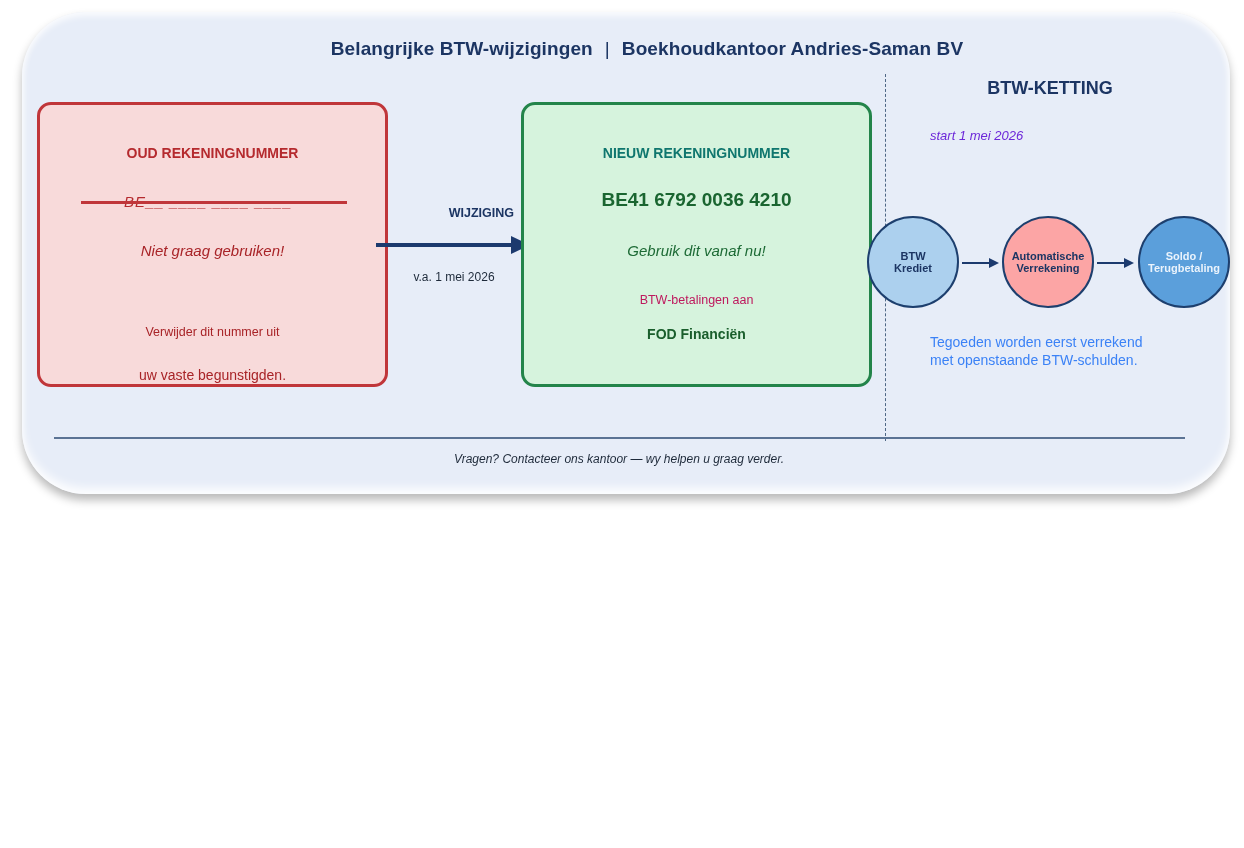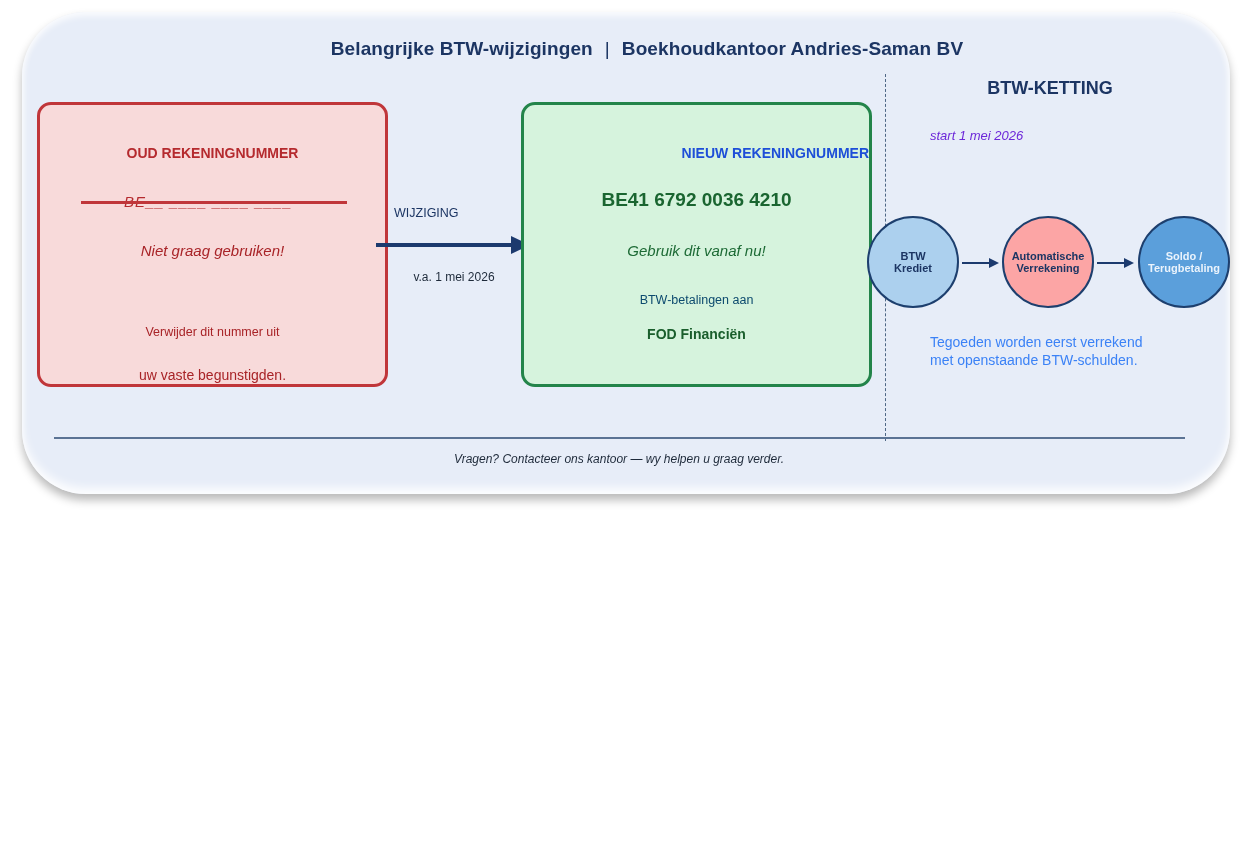--- a/index.html
+++ b/index.html
@@ -22,37 +22,37 @@
     position: absolute; border-radius: 14px; border: 3px solid; box-sizing: border-box;
     text-align: center;
   }
   .box-old { left: 37px; top: 102px; width: 351px; height: 285px;
              background: #f8dada; border-color: #c0363a; color: #a82327; }
   .box-new { left: 521px; top: 102px; width: 351px; height: 285px;
              background: #d6f3dd; border-color: #23844a; color: #1d6a35; }
 
   .box .heading { position: absolute; left: 0; right: 0; top: 40px; font-size: 14px; font-weight: bold; }
   .box-old .heading { color: #b52a2e; }
-  .box-new .heading { color: #1d4ed8; text-align: right; }
+  .box-new .heading { color: #0f766e; }
 
   .old-iban { position: absolute; left: 0; right: 0; top: 88px; height: 22px; }
   .old-iban .strike { position: absolute; left: 41px; width: 266px; top: 8px; height: 3px; background: #c0363a; }
   .old-iban .txt { position: absolute; left: 84px; top: 0; font-size: 15px; font-style: italic;
                    color: #b52a2e; letter-spacing: 1px; }
 
   .new-iban { position: absolute; left: 0; right: 0; top: 84px; font-size: 19px; font-weight: bold; color: #1a6530; }
 
   .box .italic { position: absolute; left: 0; right: 0; top: 137px; font-size: 15px; font-style: italic; }
   .box-old .line1 { position: absolute; left: 0; right: 0; top: 188px; font-size: 12.5px; margin-top: 32px; }
   .box-old .line2 { position: absolute; left: 0; right: 0; top: 222px; font-size: 14px; margin-top: 40px; }
-  .box-new .line1 { position: absolute; left: 0; right: 0; top: 188px; font-size: 12.5px; color: #0c4a6e; }
+  .box-new .line1 { position: absolute; left: 0; right: 0; top: 188px; font-size: 12.5px; color: #be185d; }
   .box-new .line2 { position: absolute; left: 0; right: 0; top: 221px; font-size: 14px; font-weight: bold; color: #1a5e2c; }
 
-  .change-label { position: absolute; left: 394px; width: 120px; top: 206px; text-align: left;
-                  font-size: 12.5px; font-weight: normal; color: #1c3563; }
+  .change-label { position: absolute; left: 394px; width: 120px; top: 206px; text-align: right;
+                  font-size: 12.5px; font-weight: bold; color: #1c3563; }
   .change-date  { position: absolute; left: 394px; width: 120px; top: 270px; text-align: center;
                   font-size: 12px; color: #1e2a3a; }
   .main-arrow { position: absolute; left: 376px; top: 234px; }
 
   .divider-v { position: absolute; left: 885px; top: 74px; height: 367px; border-left: 1.5px dashed #4f6785; }
   .divider-h { position: absolute; left: 54px; top: 437px; width: 1131px; height: 1.5px; background: #5b7394; }
 
   .chain-title { position: absolute; left: 930px; width: 240px; top: 78px; text-align: center;
                  font-size: 18px; font-weight: bold; color: #1c3563; }
   .chain-sub { position: absolute; left: 930px; width: 240px; top: 116px; text-align: left;

